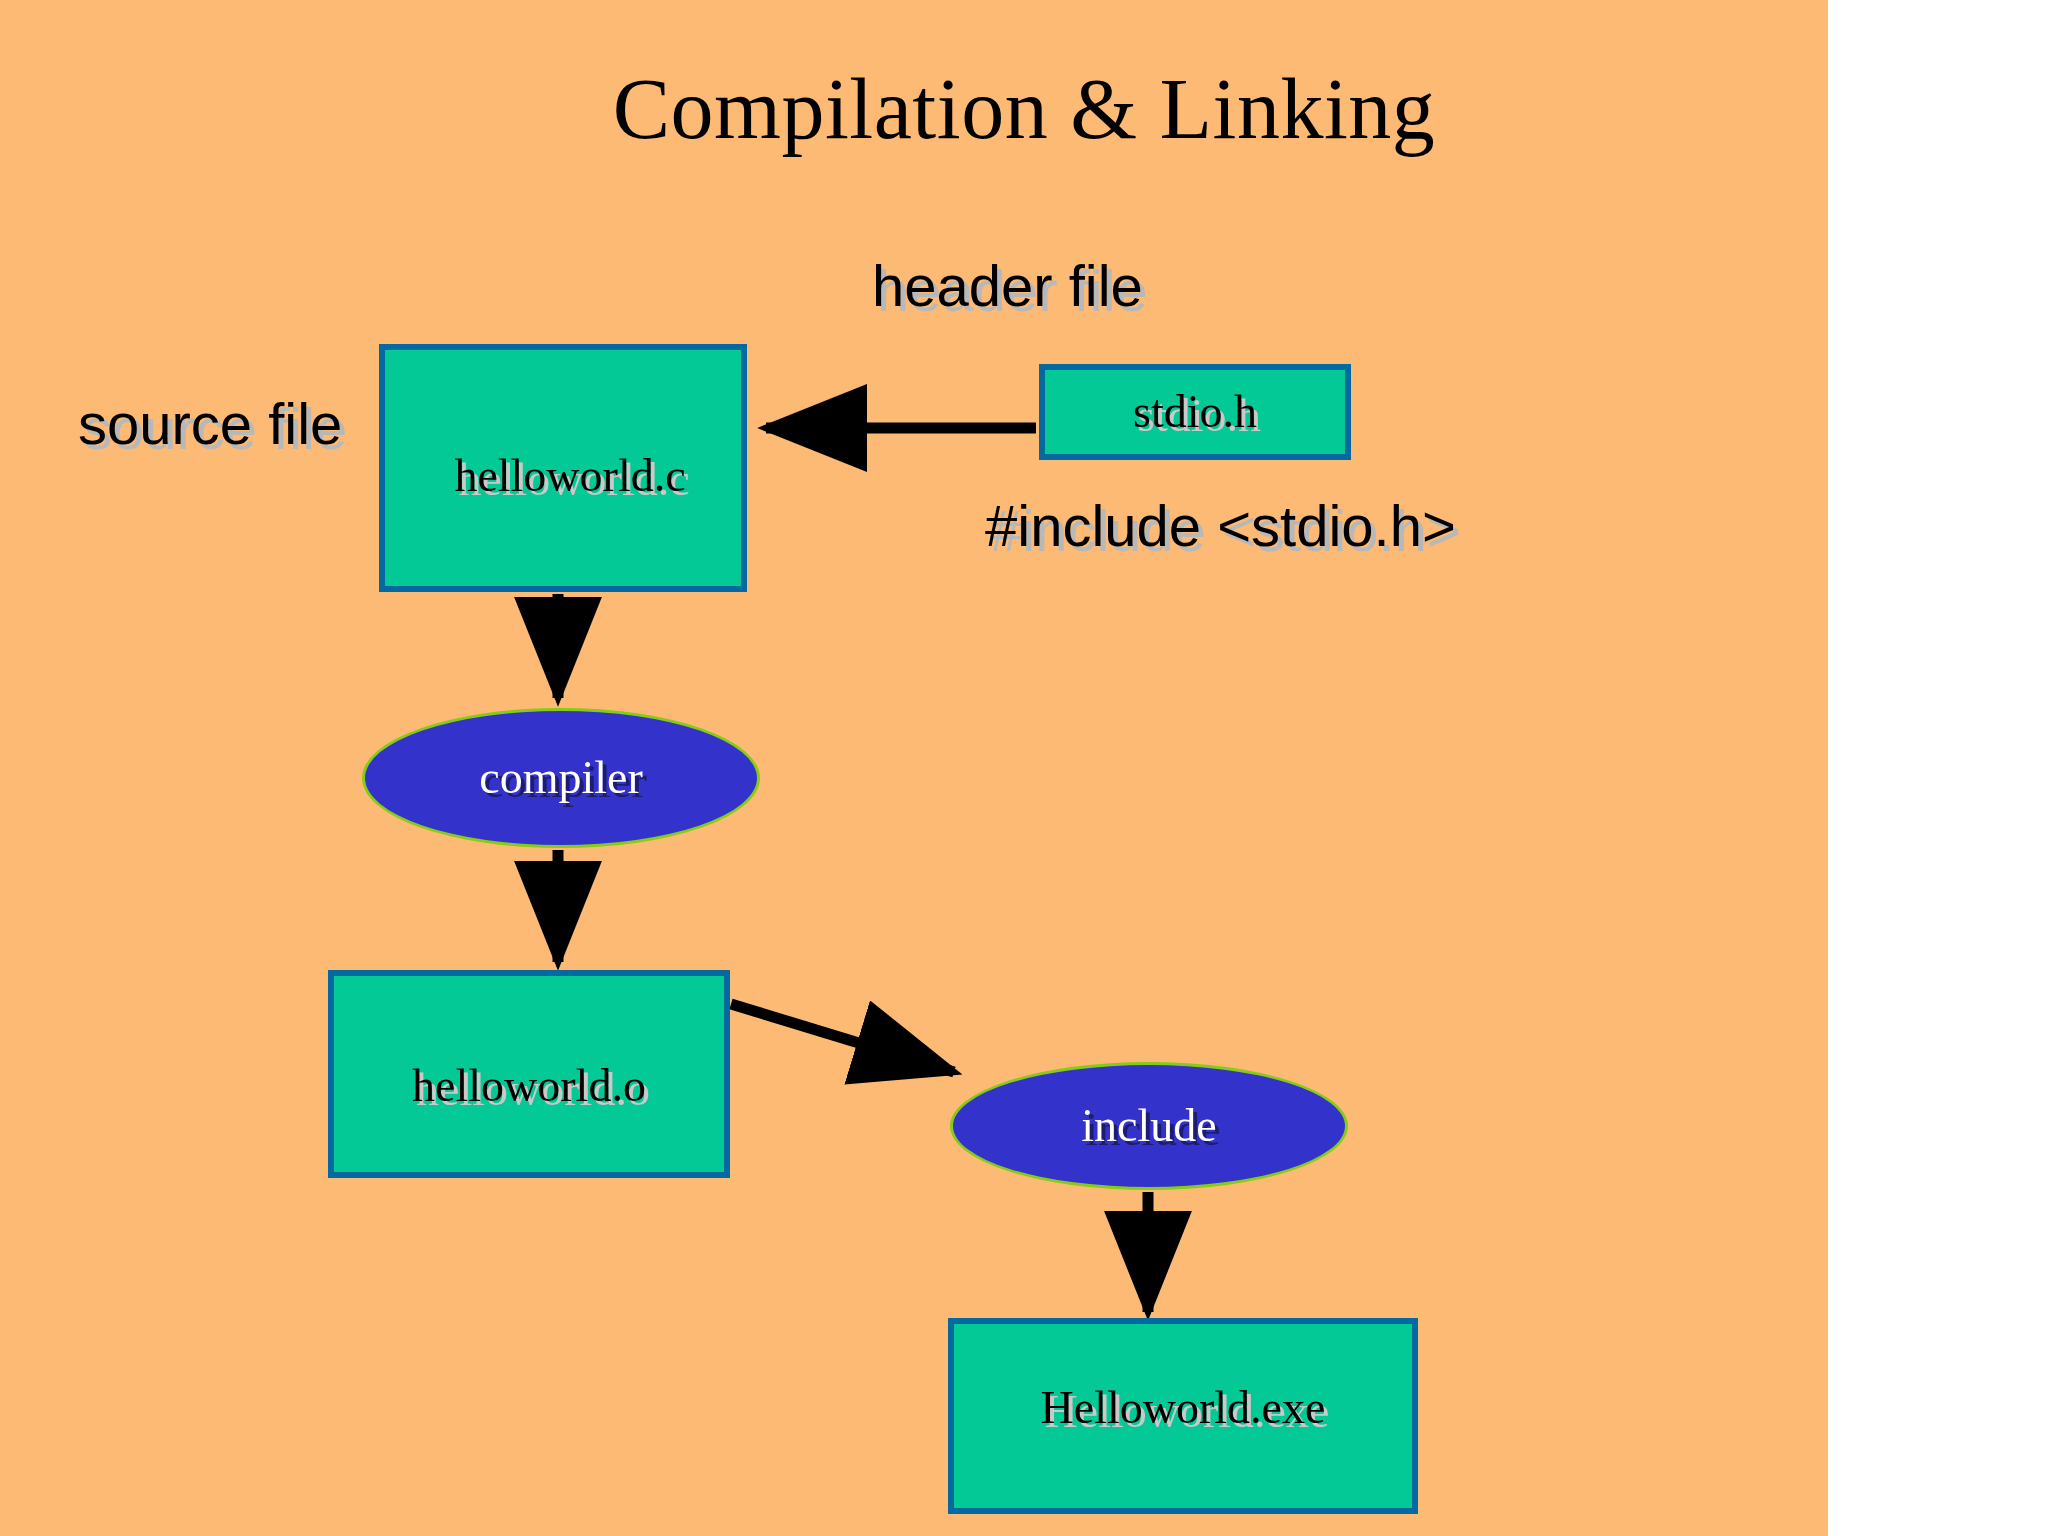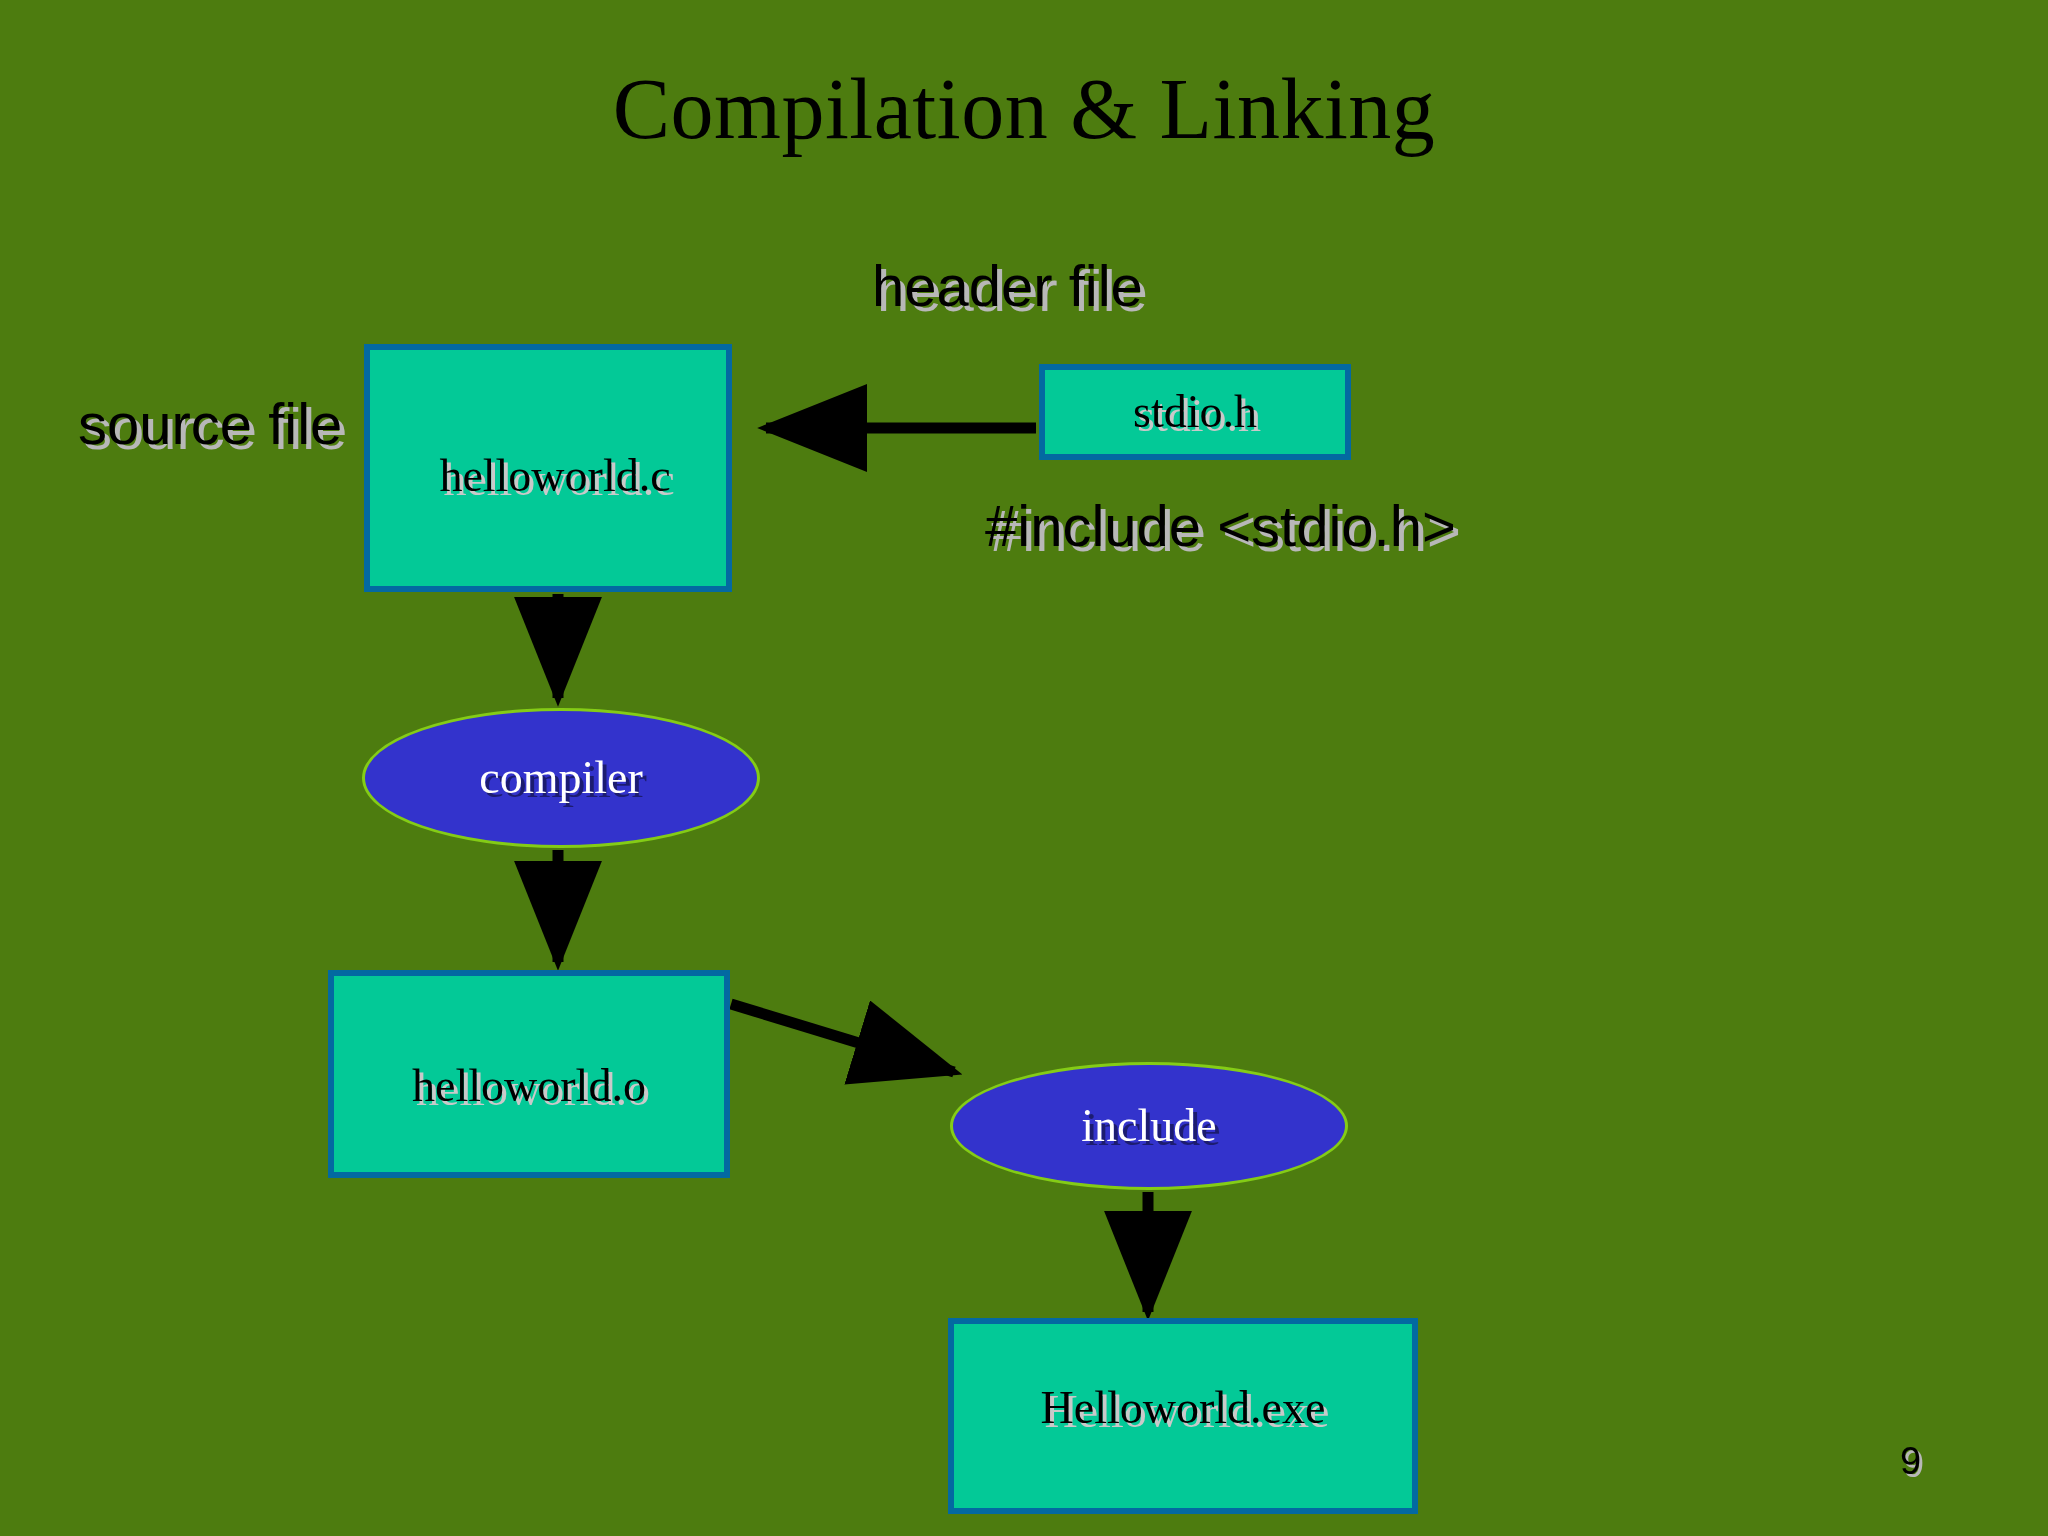--- a/index.html
+++ b/index.html
@@ -2,23 +2,23 @@
 <html><head>
 <meta charset="utf-8">
 <style>
   html, body {
     margin: 0;
     padding: 0;
     background: #ffffff;
   }
   #slide {
     position: relative;
-    width: 2048px;
+    width: 1828px;
     height: 1536px;
-    background: #4d7c0f;
+    background: #fdba74;
     overflow: hidden;
     font-family: "Liberation Sans", sans-serif;
   }
 
   
   #slide-title {
     position: absolute;
     left: 0;
     top: 62px;
     width: 2048px;
@@ -74,21 +74,21 @@
     font-size: 46px;
     font-weight: 400;
     white-space: nowrap;
     line-height: 1;
   }
   .node-box .node-text {
     color: #000000;
     text-shadow: 4px 4px 0 #c9c9c9;
   }
 
-  #box-helloworld-c { left: 364px;  top: 344px;  width: 368px; height: 248px; padding-left: 14px; }
+  #box-helloworld-c { left: 379px;  top: 344px;  width: 368px; height: 248px; padding-left: 14px; }
   #box-helloworld-c .node-text { position: relative; top: 8px; }
 
   #box-stdio-h      { left: 1039px; top: 364px;  width: 312px; height: 96px; }
 
   #box-helloworld-o { left: 328px;  top: 970px;  width: 402px; height: 208px; }
   #box-helloworld-o .node-text { position: relative; top: -12px; margin-top: 48px; }
 
   #box-helloworld-exe { left: 948px; top: 1318px; width: 470px; height: 196px; }
   #box-helloworld-exe .node-text { position: relative; top: -8px; }
 

